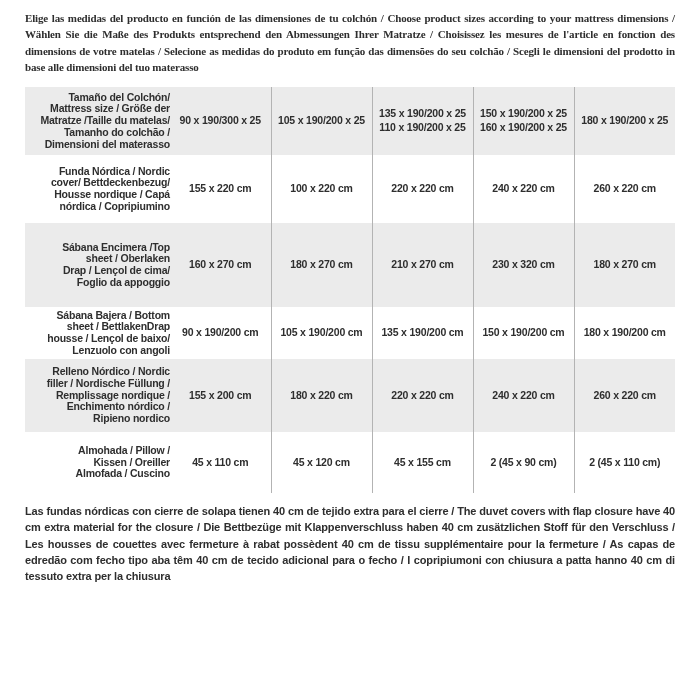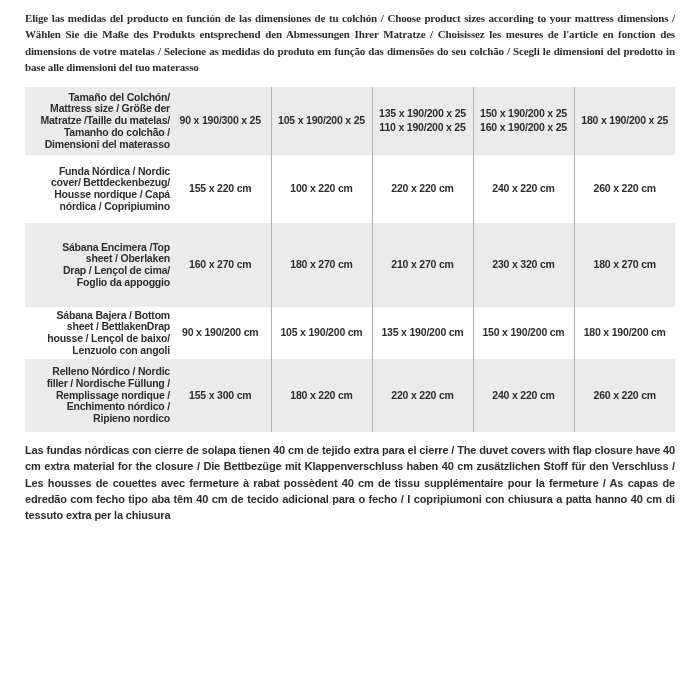--- a/index.html
+++ b/index.html
@@ -136,24 +136,34 @@
           <td class="value-cell">135 x 190/200 cm</td>
           <td class="value-cell">150 x 190/200 cm</td>
           <td class="value-cell">180 x 190/200 cm</td>
         </tr>
         <tr class="alt">
           <td class="label-cell">Relleno Nórdico / Nordic
 filler / Nordische Füllung /
 Remplissage nordique /
 Enchimento nórdico /
 Ripieno nordico</td>
-          <td class="value-cell">155 x 300 cm</td>
+          <td class="value-cell">155 x 200 cm</td>
           <td class="value-cell">180 x 220 cm</td>
           <td class="value-cell">220 x 220 cm</td>
           <td class="value-cell">240 x 220 cm</td>
           <td class="value-cell">260 x 220 cm</td>
+        </tr>
+        <tr>
+          <td class="label-cell">Almohada  / Pillow /
+Kissen / Oreiller
+Almofada / Cuscino</td>
+          <td class="value-cell">45 x 110 cm</td>
+          <td class="value-cell">45 x 120 cm</td>
+          <td class="value-cell">45 x 155 cm</td>
+          <td class="value-cell">2 (45 x 90 cm)</td>
+          <td class="value-cell">2 (45 x 110 cm)</td>
         </tr>
       </tbody>
   </table>
 
   <p class="footnote">Las fundas nórdicas con cierre de solapa tienen 40 cm de tejido extra para el cierre  /  The duvet covers with flap closure have 40 cm extra material for the closure / Die Bettbezüge mit Klappenverschluss haben 40 cm zusätzlichen Stoff für den Verschluss / Les housses de couettes avec fermeture à rabat possèdent 40 cm de tissu supplémentaire pour la fermeture / As capas de edredão com fecho tipo aba têm 40 cm de tecido adicional para o fecho / I copripiumoni con chiusura a patta hanno 40 cm di tessuto extra per la chiusura</p>
 
 </div>
 
 </body></html>

